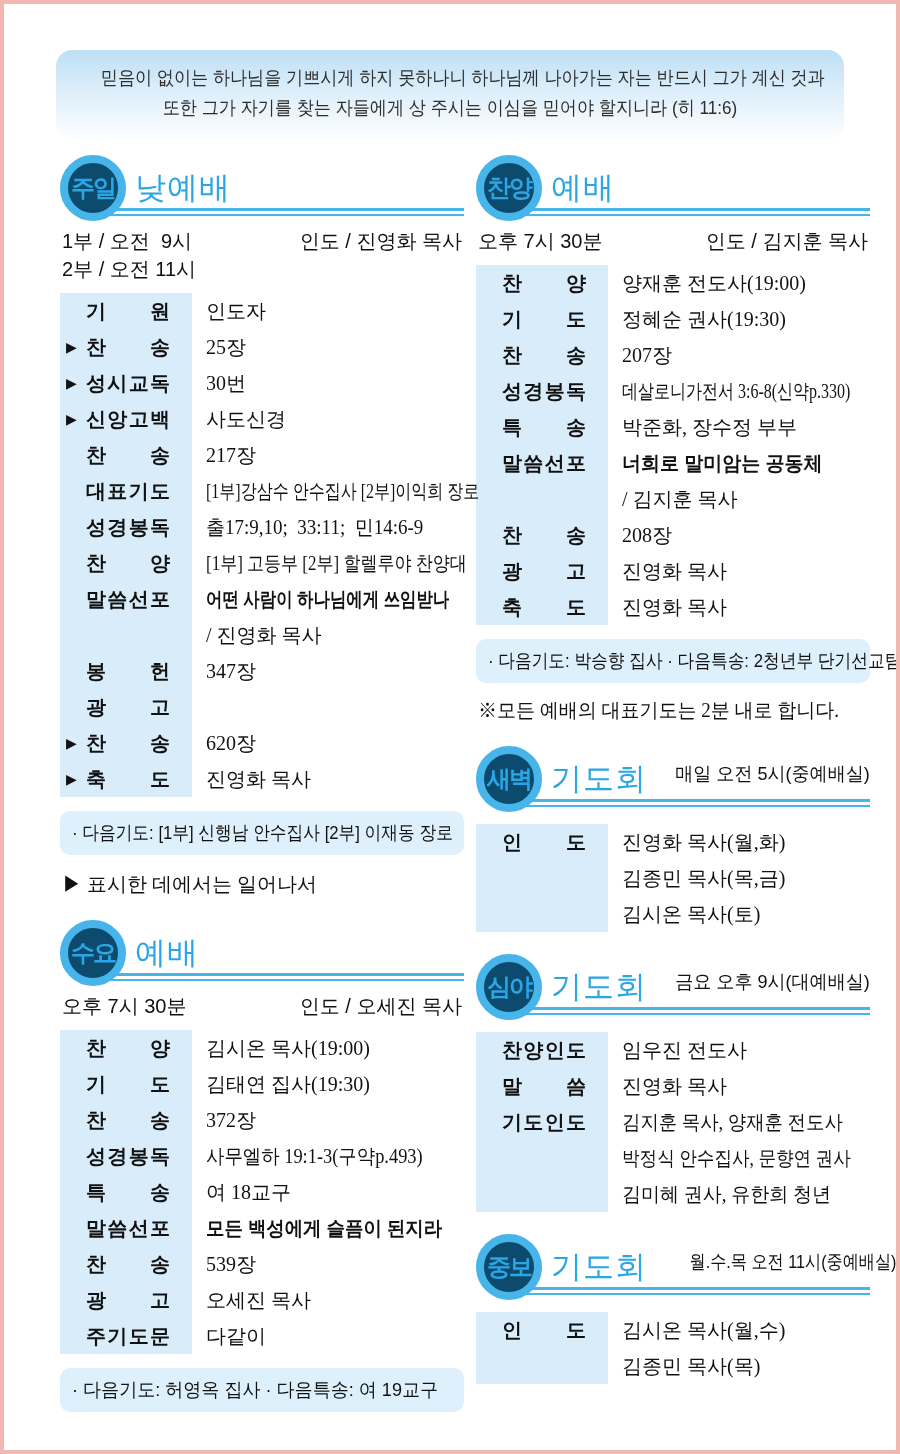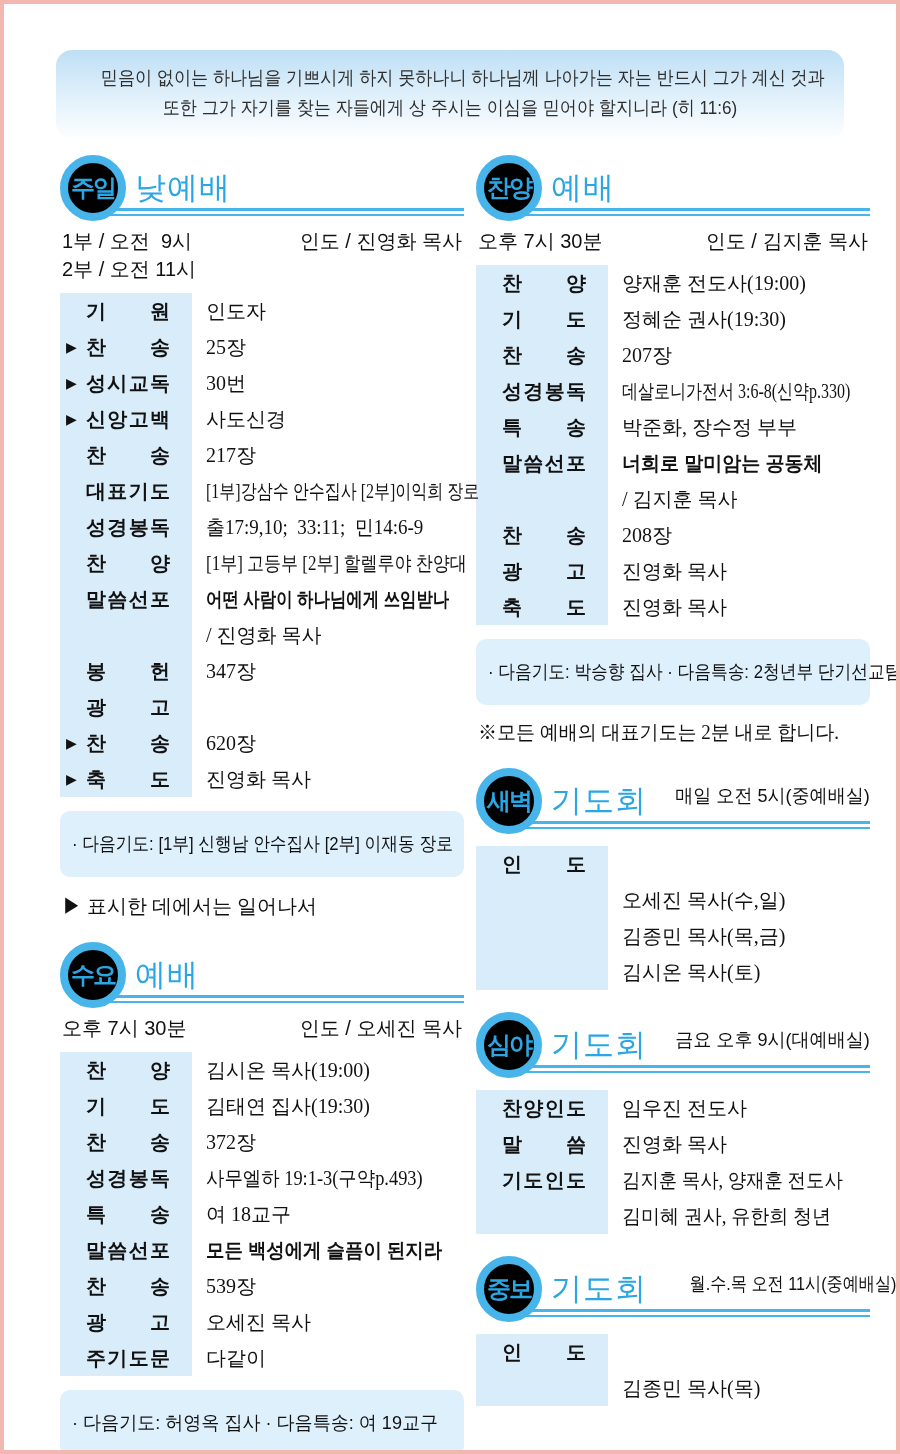--- a/index.html
+++ b/index.html
@@ -13,41 +13,41 @@
   .banner .ln{display:block;white-space:nowrap;transform:scaleX(.9);}
 
   .cols{display:flex;margin:14px 34px 0 56px;gap:12px;}
   .col-l{width:404px;flex:none;}
   .col-r{width:394px;flex:none;}
 
   
   .sec-head{position:relative;height:70px;display:flex;align-items:center;margin-top:20px;}
   .col-l > .sec-head:first-child,.col-r > .sec-head:first-child{margin-top:0;}
   .badge{position:relative;z-index:1;flex:none;width:50px;height:50px;border:8px solid #47b4ea;border-radius:50%;
-    background:#000000;display:flex;align-items:center;justify-content:center;color:#2aa6e4;font-weight:bold;
+    background:#0c4a6e;display:flex;align-items:center;justify-content:center;color:#2aa6e4;font-weight:bold;
     font-size:24px;letter-spacing:-2px;}
   .sec-title{position:relative;z-index:1;margin-left:9px;color:#2aa6e4;font-weight:normal;font-size:31px;letter-spacing:1px;white-space:nowrap;}
   .sched{margin-left:auto;font-size:19px;color:#111;white-space:nowrap;display:inline-block;transform-origin:100% 50%;position:relative;z-index:1;background:#fff;padding-left:6px;align-self:center;margin-bottom:10px;}
   .dline{position:absolute;z-index:0;left:28px;right:0;bottom:7px;height:3px;border-top:3px solid #47b4ea;border-bottom:2px solid #47b4ea;}
 
   
   .info{display:flex;justify-content:space-between;align-items:flex-start;margin:4px 2px 10px;font-size:20px;line-height:1.4;gap:6px;}
   .info .t{white-space:pre-wrap;}
 
   
   .wtable{margin-top:10px;}
   .row{display:flex;align-items:stretch;line-height:36px;font-size:20px;}
   .cl{flex:none;width:132px;background:#d9ecf9;display:flex;align-items:center;box-sizing:border-box;padding:0 22px 0 6px;}
   .mk{flex:none;width:20px;font-size:14px;color:#111;}
   .lbl{flex:1;display:flex;justify-content:space-between;font-weight:bold;color:#111;font-size:20px;}
   .val{margin-left:14px;color:#111;font-family:"Liberation Serif",serif;white-space:pre;display:inline-block;transform-origin:0 50%;}
   .val.b{font-family:"Liberation Sans",sans-serif;font-weight:bold;}
 
   
-  .note{margin-top:14px;background:#def0fc;border-radius:10px;padding:20px 12px;font-size:19px;}
+  .note{margin-top:14px;background:#def0fc;border-radius:10px;padding:9px 12px;font-size:19px;}
   .note .nt{display:inline-block;white-space:nowrap;transform-origin:0 50%;}
   .legend{margin:16px 2px 4px;font-size:20px;font-family:"Liberation Serif",serif;}
   .rule{margin:14px 2px 0;font-size:20px;font-family:"Liberation Serif",serif;white-space:nowrap;display:inline-block;transform-origin:0 50%;}
 
   
   .cx95{transform:scaleX(.95)} .cx92{transform:scaleX(.92)} .cx88{transform:scaleX(.88)}
   .cx85{transform:scaleX(.85)} .cx82{transform:scaleX(.82)} .cx80{transform:scaleX(.80)}
 </style>
 </head>
 <body>
@@ -469,27 +469,27 @@
       </div>
       <div class="wtable">
         <div class="row">
             <span class="cl">
               <span class="mk"></span>
               <span class="lbl">
                 <span>인</span>
                 <span>도</span>
               </span>
             </span>
-          </div>
-        <div class="row">
-            <span class="cl">
-              <span class="mk"></span>
-              <span class="lbl"></span>
-            </span>
-            <span class="val">오세진 목사(수,일)</span>
+            <span class="val">진영화 목사(월,화)</span>
+          </div>
+        <div class="row">
+            <span class="cl">
+              <span class="mk"></span>
+              <span class="lbl"></span>
+            </span>
           </div>
         <div class="row">
             <span class="cl">
               <span class="mk"></span>
               <span class="lbl"></span>
             </span>
             <span class="val">김종민 목사(목,금)</span>
           </div>
         <div class="row">
             <span class="cl">
@@ -541,20 +541,27 @@
                 <span>도</span>
               </span>
             </span>
             <span class="val cx92">김지훈 목사, 양재훈 전도사</span>
           </div>
         <div class="row">
             <span class="cl">
               <span class="mk"></span>
               <span class="lbl"></span>
             </span>
+            <span class="val cx88">박정식 안수집사, 문향연 권사</span>
+          </div>
+        <div class="row">
+            <span class="cl">
+              <span class="mk"></span>
+              <span class="lbl"></span>
+            </span>
             <span class="val cx95">김미혜 권사, 유한희 청년</span>
           </div>
       </div>
 
       <div class="sec-head">
         <span class="badge">
             <span>중보</span>
           </span>
         <span class="sec-title">기도회</span>
         <span class="sched cx85">월.수.목 오전 11시(중예배실)</span>
@@ -562,20 +569,21 @@
       </div>
       <div class="wtable">
         <div class="row">
             <span class="cl">
               <span class="mk"></span>
               <span class="lbl">
                 <span>인</span>
                 <span>도</span>
               </span>
             </span>
+            <span class="val">김시온 목사(월,수)</span>
           </div>
         <div class="row">
             <span class="cl">
               <span class="mk"></span>
               <span class="lbl"></span>
             </span>
             <span class="val">김종민 목사(목)</span>
           </div>
         <div class="row">
             <span class="cl">

